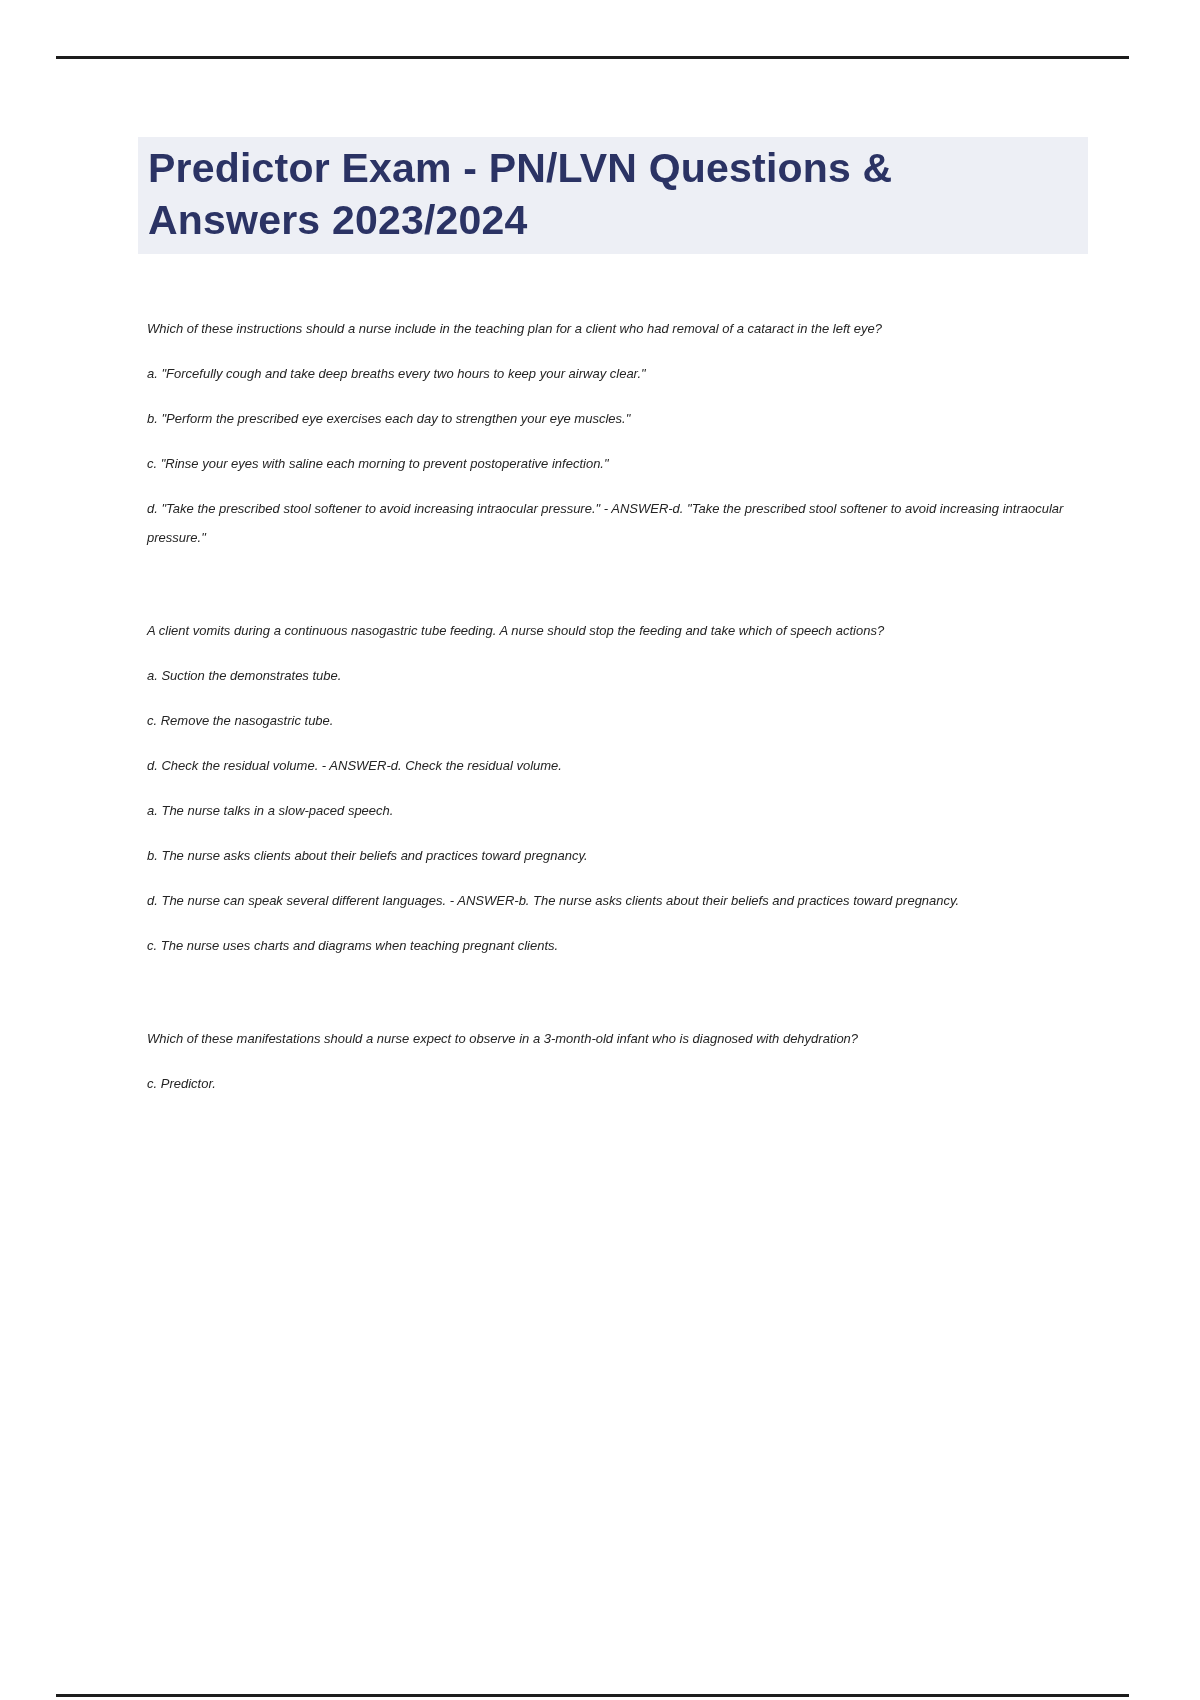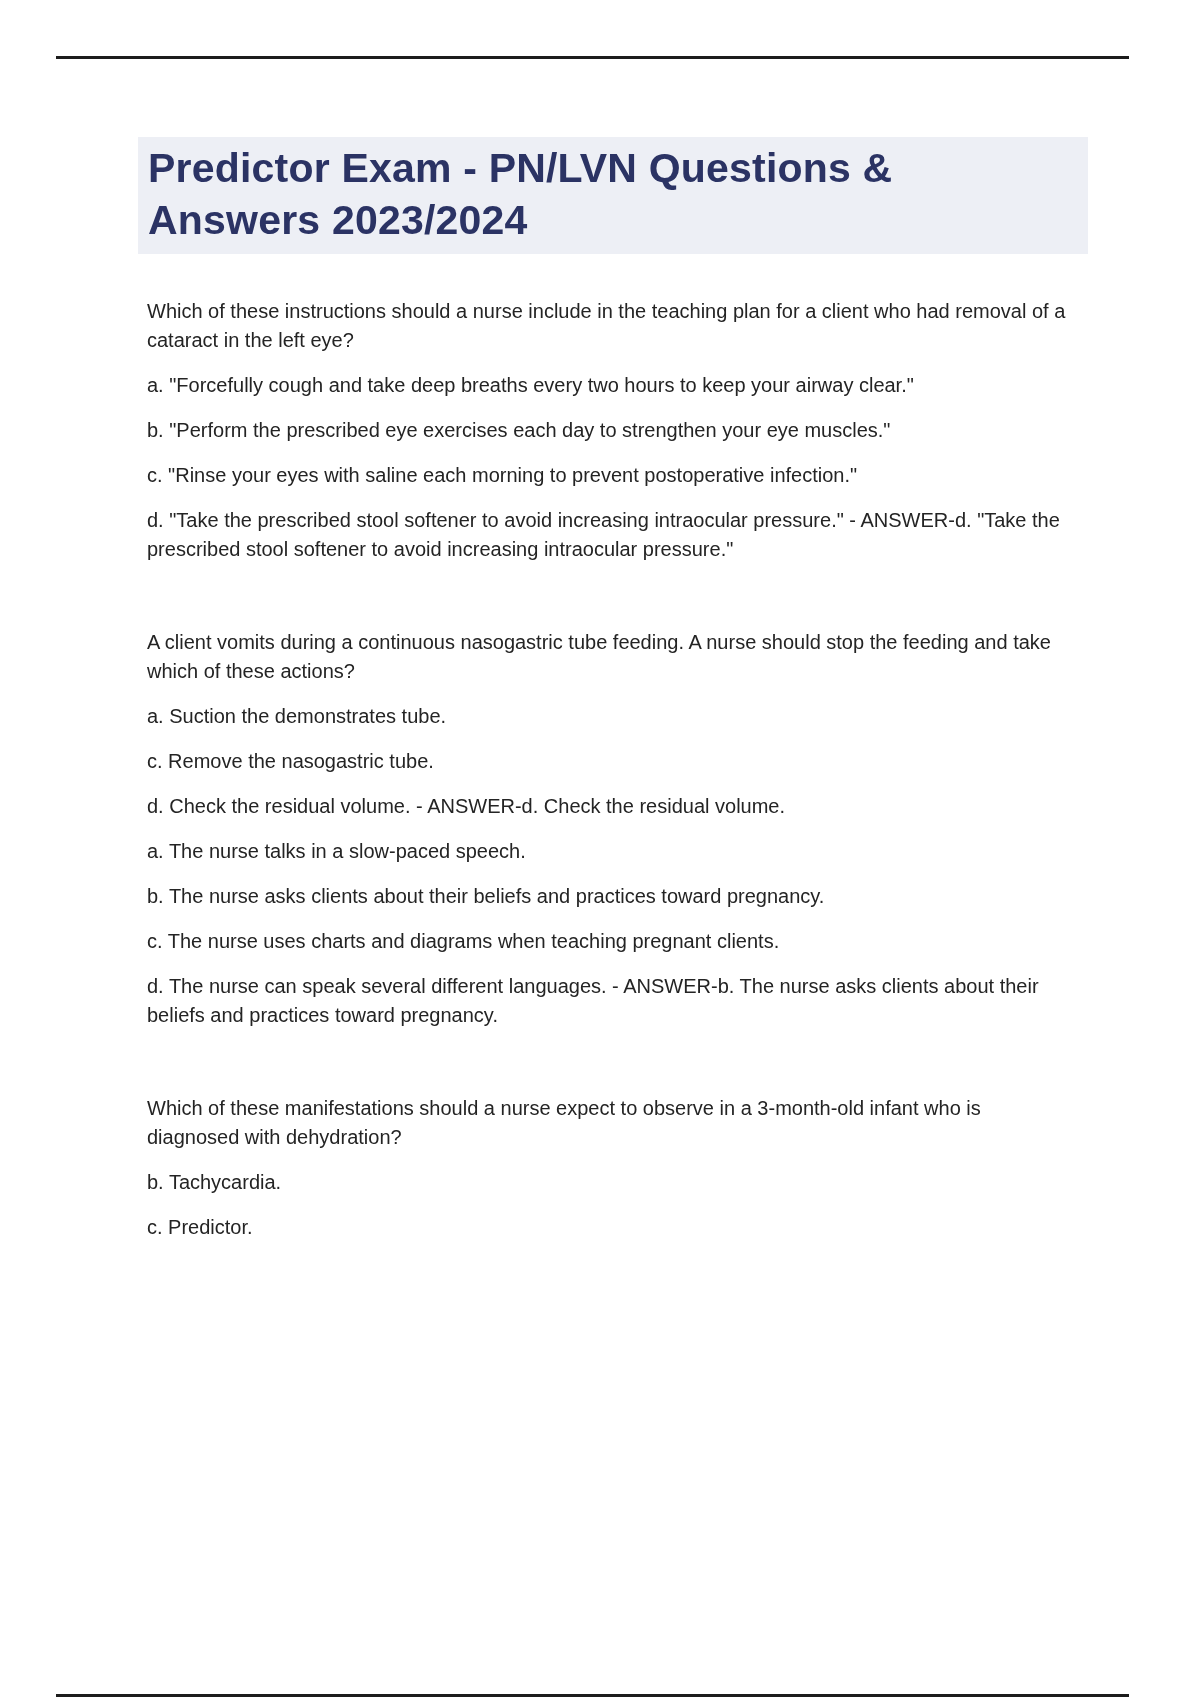--- a/index.html
+++ b/index.html
@@ -35,26 +35,27 @@
     padding: 5px 50px 8px 10px;
     color: #2b3364;
     font-size: 41px;
     font-weight: bold;
     line-height: 52px;
     letter-spacing: 0.2px;
   }
 
   .content {
     position: absolute;
-    top: 253px;
+    top: 270px;
     left: 147px;
     width: 920px;
     color: #242424;
-    font-size: 20px;
+    font-size: 13px;
     line-height: 29px;
+    font-style: italic;
   }
   .content p { margin: 0 0 16px 0; }
   .question  { margin-top: 64px !important; }
   .question.first { margin-top: 44px !important; }
 </style>
 </head>
 <body>
 
 <div class="page">
 
@@ -63,31 +64,30 @@
   <div class="title-block">Predictor Exam - PN/LVN Questions &amp; Answers 2023/2024</div>
 
   <div class="content">
 
     <p class="question first">Which of these instructions should a nurse include in the teaching plan for a client who had removal of a cataract in the left eye?</p>
     <p>a. "Forcefully cough and take deep breaths every two hours to keep your airway clear."</p>
     <p>b. "Perform the prescribed eye exercises each day to strengthen your eye muscles."</p>
     <p>c. "Rinse your eyes with saline each morning to prevent postoperative infection."</p>
     <p>d. "Take the prescribed stool softener to avoid increasing intraocular pressure." - ANSWER-d. "Take the prescribed stool softener to avoid increasing intraocular pressure."</p>
 
-    <p class="question">A client vomits during a continuous nasogastric tube feeding. A nurse should stop the feeding and take which of these actions?</p>
+    <p class="question">A client vomits during a continuous nasogastric tube feeding. A nurse should stop the feeding and take which of speech actions?</p>
     <p>a. Suction the demonstrates tube.</p>
     <p>c. Remove the nasogastric tube.</p>
     <p>d. Check the residual volume. - ANSWER-d. Check the residual volume.</p>
 
     <p>a. The nurse talks in a slow-paced speech.</p>
     <p>b. The nurse asks clients about their beliefs and practices toward pregnancy.</p>
+    <p>d. The nurse can speak several different languages. - ANSWER-b. The nurse asks clients about their beliefs and practices toward pregnancy.</p>
     <p>c. The nurse uses charts and diagrams when teaching pregnant clients.</p>
-    <p>d. The nurse can speak several different languages. - ANSWER-b. The nurse asks clients about their beliefs and practices toward pregnancy.</p>
 
     <p class="question">Which of these manifestations should a nurse expect to observe in a 3-month-old infant who is diagnosed with dehydration?</p>
-    <p>b. Tachycardia.</p>
     <p>c. Predictor.</p>
 
   </div>
 
   <div class="rule rule-bottom"></div>
 
 </div>
 
 </body></html>

